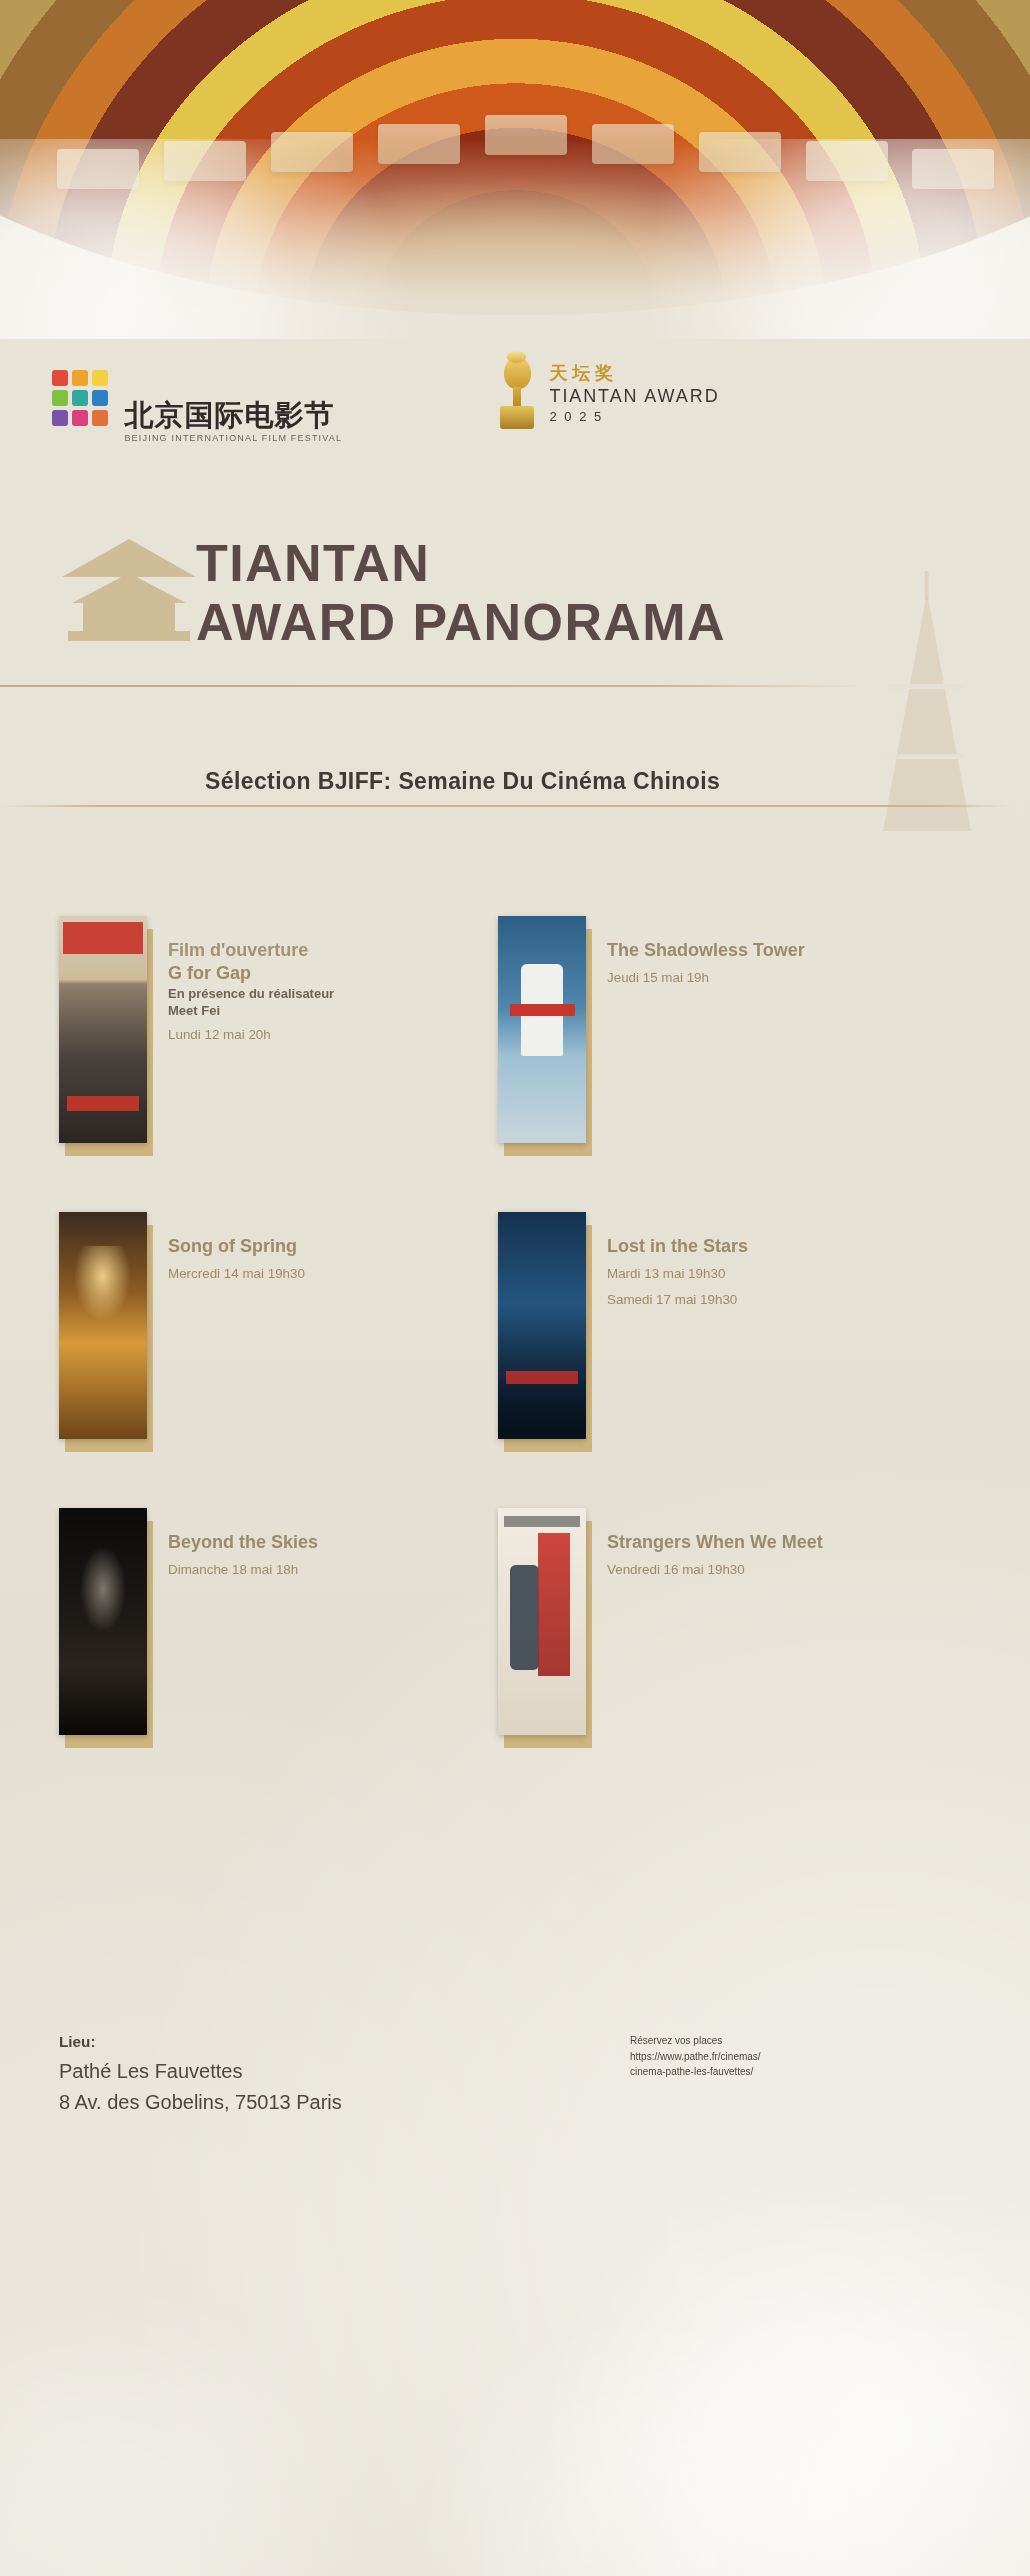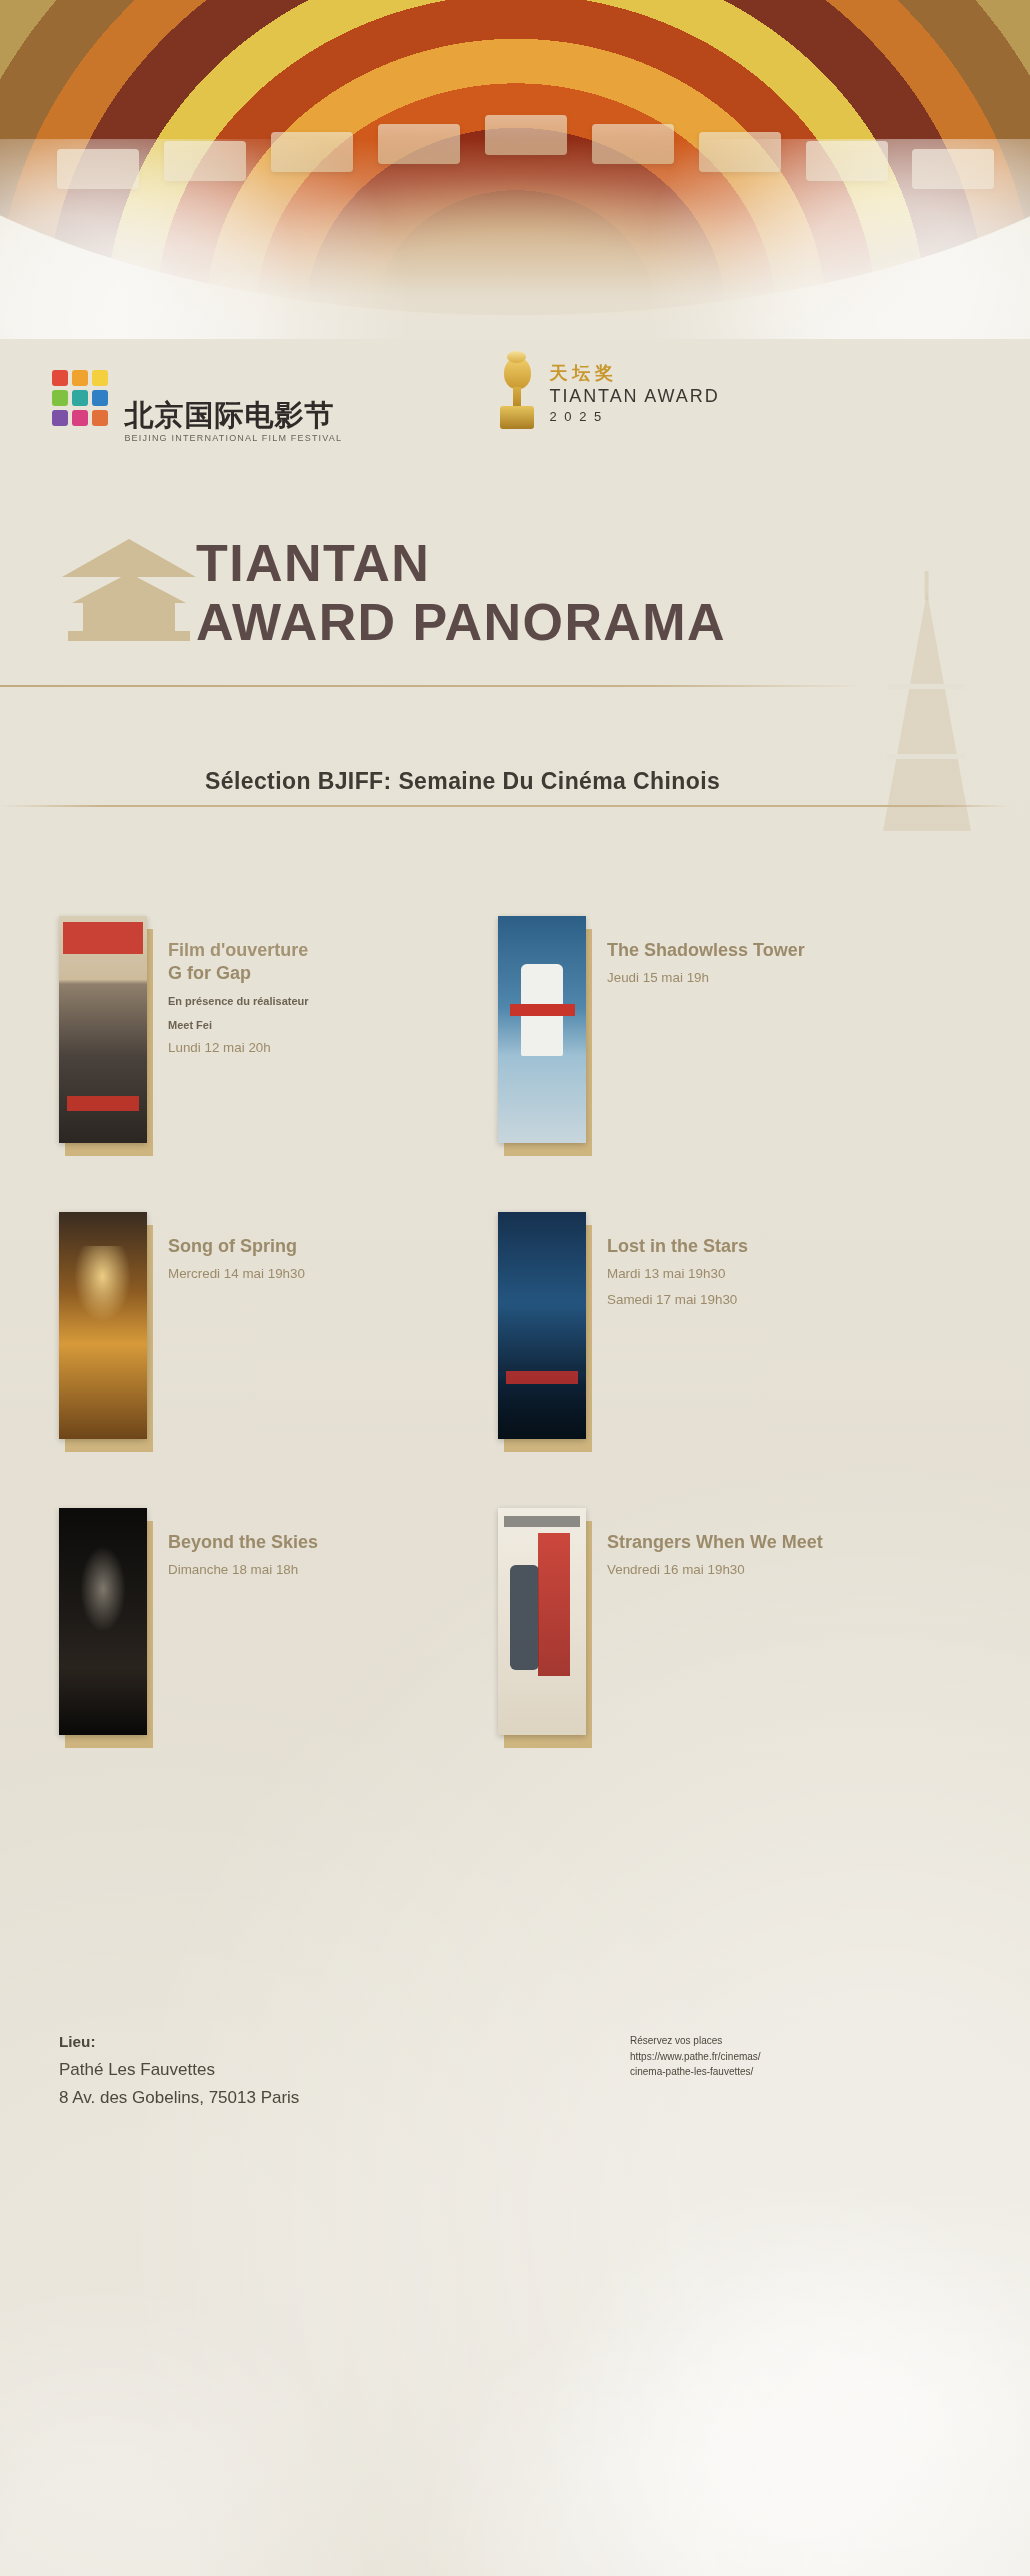--- a/index.html
+++ b/index.html
@@ -130,21 +130,21 @@
   .poster-thumb .shadowbar{
     position:absolute;left:5.7px;top:13.4px;width:88px;height:227px;background:#c9ab6f;opacity:.85;
   }
   .poster-thumb .img{
     position:absolute;left:0;top:0;width:88px;height:227px;overflow:hidden;
     box-shadow:0 1.9px 5.7px rgba(0,0,0,.2);
   }
   .film-info{padding-top:23px;max-width:239px;}
   .film-title{font-size:18px;line-height:1.28;color:#9c8b6a;font-weight:bold;}
   .film-title.accent{color:#a49372;}
-  .film-note{font-size:11px;line-height:1.32;color:#6d6352;font-weight:bold;margin-top:9px;}
+  .film-note{font-size:13px;line-height:1.32;color:#6d6352;font-weight:bold;margin-top:0;}
   .film-date{font-size:13.4px;line-height:1.5;color:#9c8b6a;margin-top:5.7px;}
 
   
   .art{position:absolute;inset:0;}
   .a1{background:linear-gradient(180deg,#d8cdb6 0%,#cdbb9b 28%,#8f7f6b 30%,#4a423c 62%,#2b2622 100%);}
   .a1 .band{position:absolute;left:3.8px;top:5.7px;right:3.8px;height:32px;background:#c8352a;opacity:.92;}
   .a1 .band2{position:absolute;left:7.6px;bottom:32px;right:7.6px;height:15.3px;background:#c8352a;opacity:.9;}
   .a2{background:linear-gradient(180deg,#2d5f86 0%,#4f86ab 40%,#9fc1d4 62%,#c8d6dc 100%);}
   .a2 .tower{position:absolute;left:23px;top:48px;width:42px;height:92px;background:#f0f1ec;border-radius:5.7px 5.7px 1.9px 1.9px;}
   .a2 .txt{position:absolute;left:11.5px;top:88px;right:11.5px;height:11.5px;background:#c8352a;}
@@ -157,21 +157,21 @@
   .a5 .figure{position:absolute;left:21px;top:38px;width:46px;height:86px;background:radial-gradient(ellipse at 50% 50%,rgba(225,215,195,.5),rgba(0,0,0,0) 70%);}
   .a6{background:linear-gradient(180deg,#f1ece2 0%,#e6dfd1 60%,#ddd4c2 100%);}
   .a6 .red{position:absolute;left:40px;top:25px;width:32px;height:143px;background:linear-gradient(180deg,#c8352a,#9d2620);opacity:.9;}
   .a6 .fig{position:absolute;left:11.5px;top:57px;width:29px;height:105px;background:#2f3a46;opacity:.85;border-radius:5.7px;}
   .a6 .top{position:absolute;left:5.7px;top:7.6px;right:5.7px;height:11.5px;background:#3a3a3a;opacity:.55;}
 
   
   .footer{position:absolute;left:0;top:2033px;width:1031px;}
   .venue{position:absolute;left:59px;top:0;}
   .venue-label{font-size:15.3px;font-weight:bold;color:#4d473c;}
-  .venue-line{font-size:17px;color:#4d473c;margin-top:8.6px;}
+  .venue-line{font-size:20px;color:#4d473c;margin-top:8.6px;}
   .booking{position:absolute;left:630px;top:0;}
   .booking-line{font-size:10px;color:#4d473c;line-height:1.55;}
 
   .bottom-clouds{
     position:absolute;left:0;bottom:0;width:1031px;height:496px;
     background:
       radial-gradient(circle at 78% 72%, rgba(255,255,255,.5) 0 10%, rgba(255,255,255,0) 30%),
       radial-gradient(circle at 92% 88%, rgba(255,255,255,.45) 0 11%, rgba(255,255,255,0) 32%),
       radial-gradient(circle at 62% 92%, rgba(255,255,255,.35) 0 9%, rgba(255,255,255,0) 28%),
       radial-gradient(circle at 10% 95%, rgba(255,255,255,.3) 0 8%, rgba(255,255,255,0) 26%);

